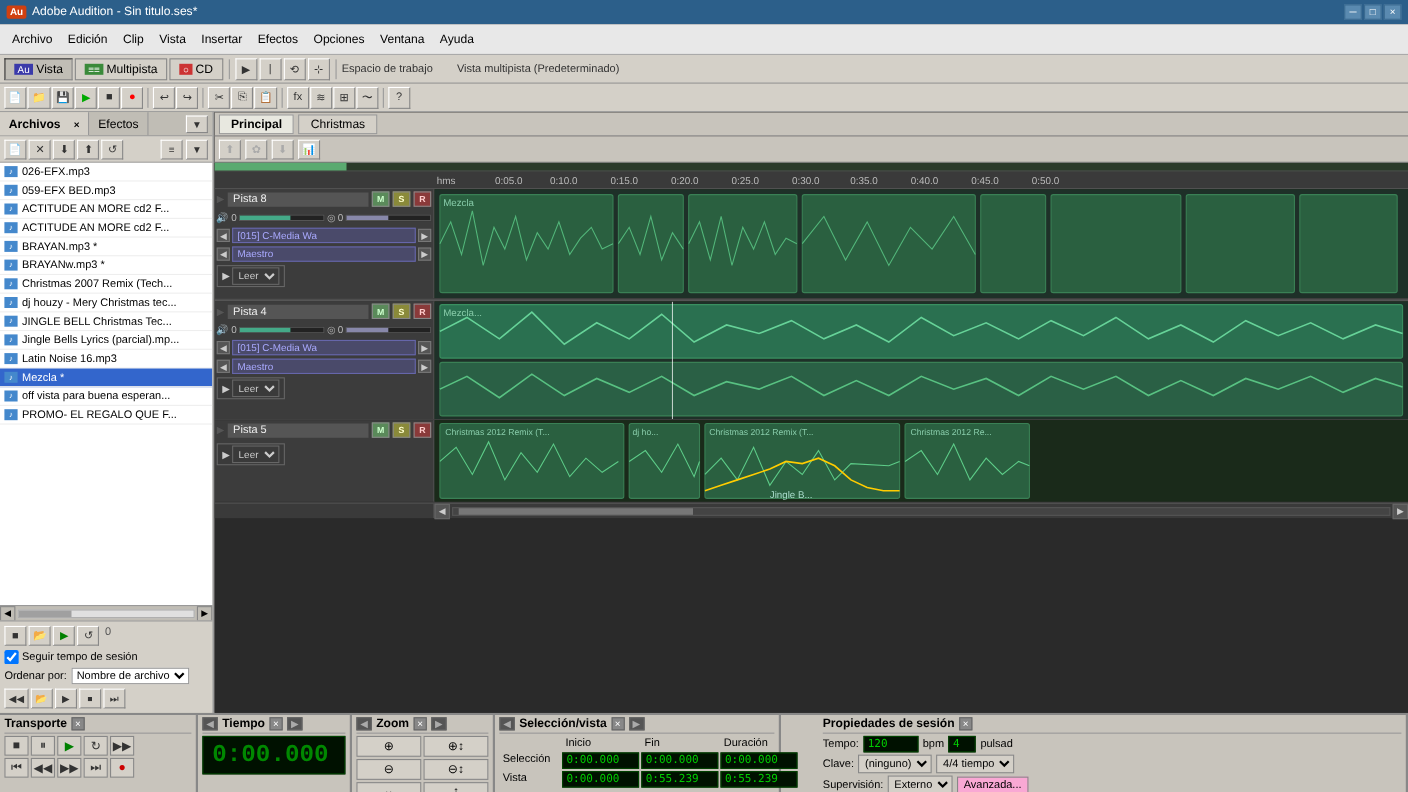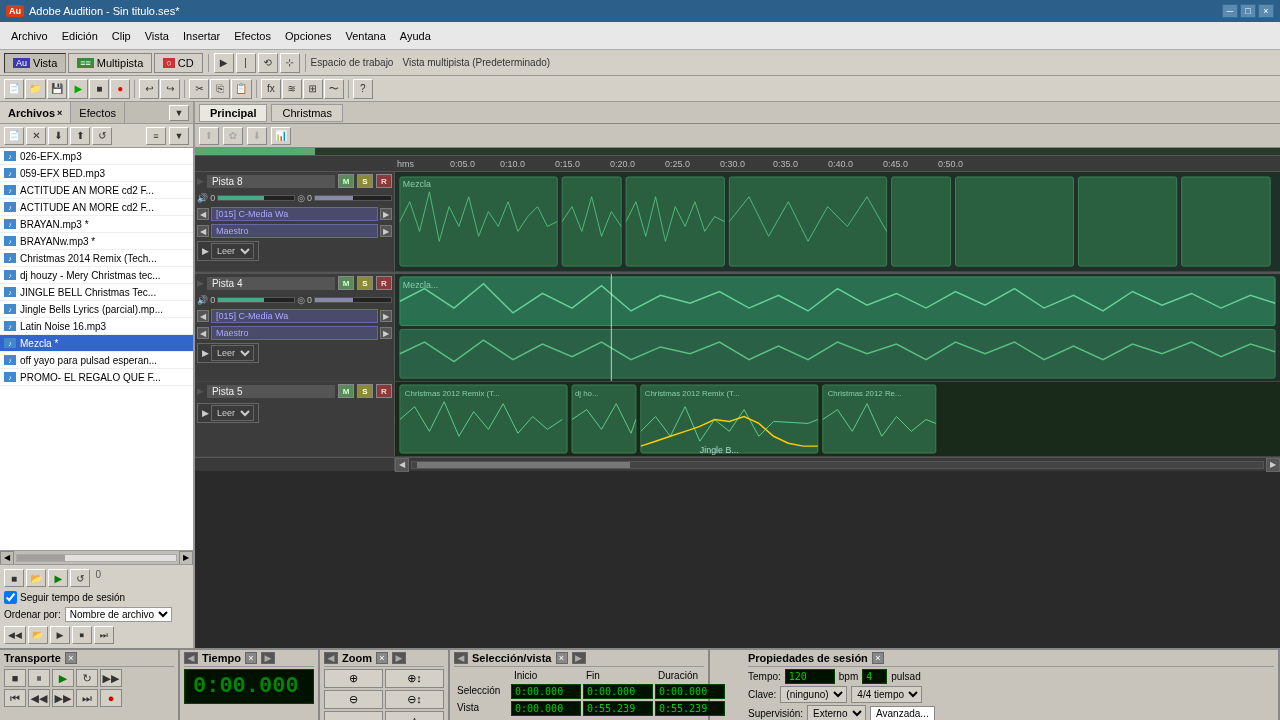--- a/index.html
+++ b/index.html
@@ -117,21 +117,21 @@
       display: flex;
       background: #c0bdb5;
       border-bottom: 1px solid #999;
       height: 22px;
     }
     .panel-tab {
       padding: 3px 8px;
       cursor: pointer;
       font-size: 11px;
       border-right: 1px solid #999;
-      display: flex; align-items: center; gap: 2px;
+      display: flex; align-items: center; gap: 12px;
     }
     .panel-tab.active {
       background: #d4d0c8;
       font-weight: bold;
     }
     #panel-toolbar {
       display: flex;
       align-items: center;
       padding: 2px 4px;
       gap: 2px;
@@ -493,21 +493,21 @@
     <span style="background:#cc3333;color:#fff;padding:0 3px;font-size:9px;">○</span>
     <span>CD</span>
   </button>
   <div class="tb-sep"></div>
   <button class="tb-btn">▶</button>
   <button class="tb-btn">|</button>
   <button class="tb-btn">⟲</button>
   <button class="tb-btn">⊹</button>
   <div class="tb-sep"></div>
   <span style="font-size:10px;color:#333;">Espacio de trabajo</span>
-  <span style="font-size:10px;color:#333;margin-left:7px;">Vista multipista (Predeterminado)</span>
+  <span style="font-size:10px;color:#333;margin-left:20px;">Vista multipista (Predeterminado)</span>
 </div>
 
 <div class="toolbar-row" style="gap:1px;padding:1px 4px;">
   <button class="tb-btn">📄</button>
   <button class="tb-btn">📁</button>
   <button class="tb-btn">💾</button>
   <button class="tb-btn" style="color:#00aa00;">▶</button>
   <button class="tb-btn">■</button>
   <button class="tb-btn" style="color:red;">●</button>
   <div class="tb-sep"></div>
@@ -574,21 +574,21 @@
       <div class="file-item">
         <span class="file-icon">♪</span>
         <span>BRAYAN.mp3 *</span>
       </div>
       <div class="file-item">
         <span class="file-icon">♪</span>
         <span>BRAYANw.mp3 *</span>
       </div>
       <div class="file-item">
         <span class="file-icon">♪</span>
-        <span>Christmas 2014 Remix (Tech...</span>
+        <span>Christmas 2007 Remix (Tech...</span>
       </div>
       <div class="file-item">
         <span class="file-icon">♪</span>
         <span>dj houzy - Mery Christmas tec...</span>
       </div>
       <div class="file-item">
         <span class="file-icon">♪</span>
         <span>JINGLE BELL Christmas Tec...</span>
       </div>
       <div class="file-item">
@@ -598,21 +598,21 @@
       <div class="file-item">
         <span class="file-icon">♪</span>
         <span>Latin Noise 16.mp3</span>
       </div>
       <div class="file-item selected">
         <span class="file-icon">♪</span>
         <span>Mezcla *</span>
       </div>
       <div class="file-item">
         <span class="file-icon">♪</span>
-        <span>off yayo para pulsad esperan...</span>
+        <span>off vista para buena esperan...</span>
       </div>
       <div class="file-item">
         <span class="file-icon">♪</span>
         <span>PROMO- EL REGALO QUE F...</span>
       </div>
     </div>
 
     <div id="panel-scroll-x">
       <button style="width:14px;height:14px;font-size:8px;background:#c0bdb5;border:1px solid #888;cursor:pointer;">◀</button>
       <div style="flex:1;height:8px;background:#e0e0e0;margin:3px 2px;border:1px solid #aaa;">
@@ -958,16 +958,16 @@
       </select>
       <select class="sess-select">
         <option>4/4 tiempo</option>
       </select>
     </div>
     <div class="sess-row">
       <span>Supervisión:</span>
       <select class="sess-select">
         <option>Externo</option>
       </select>
-      <button style="background:#ffffff;border:1px solid #888;font-size:10px;padding:1px 5px;cursor:pointer;">Avanzada...</button>
+      <button style="background:#f9a8d4;border:1px solid #888;font-size:10px;padding:1px 5px;cursor:pointer;">Avanzada...</button>
     </div>
   </div>
 </div>
 
 </body></html>

